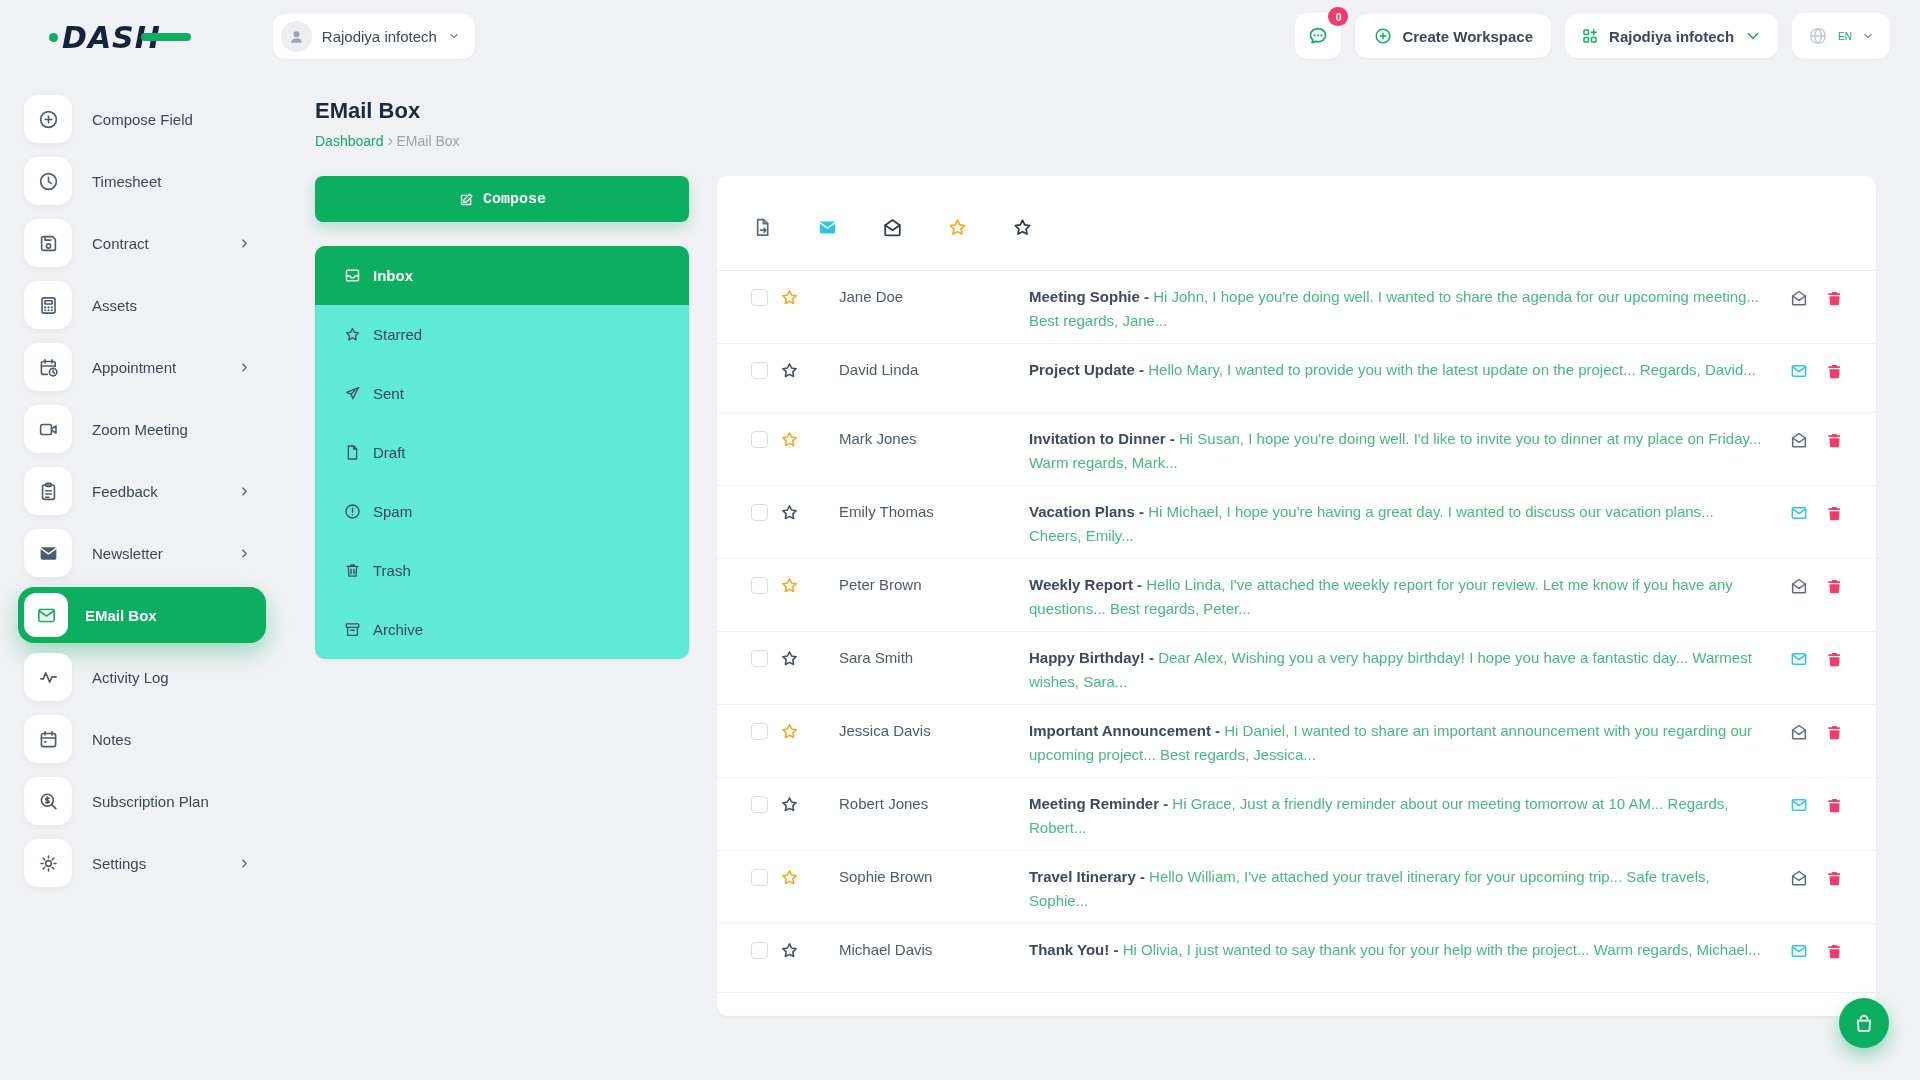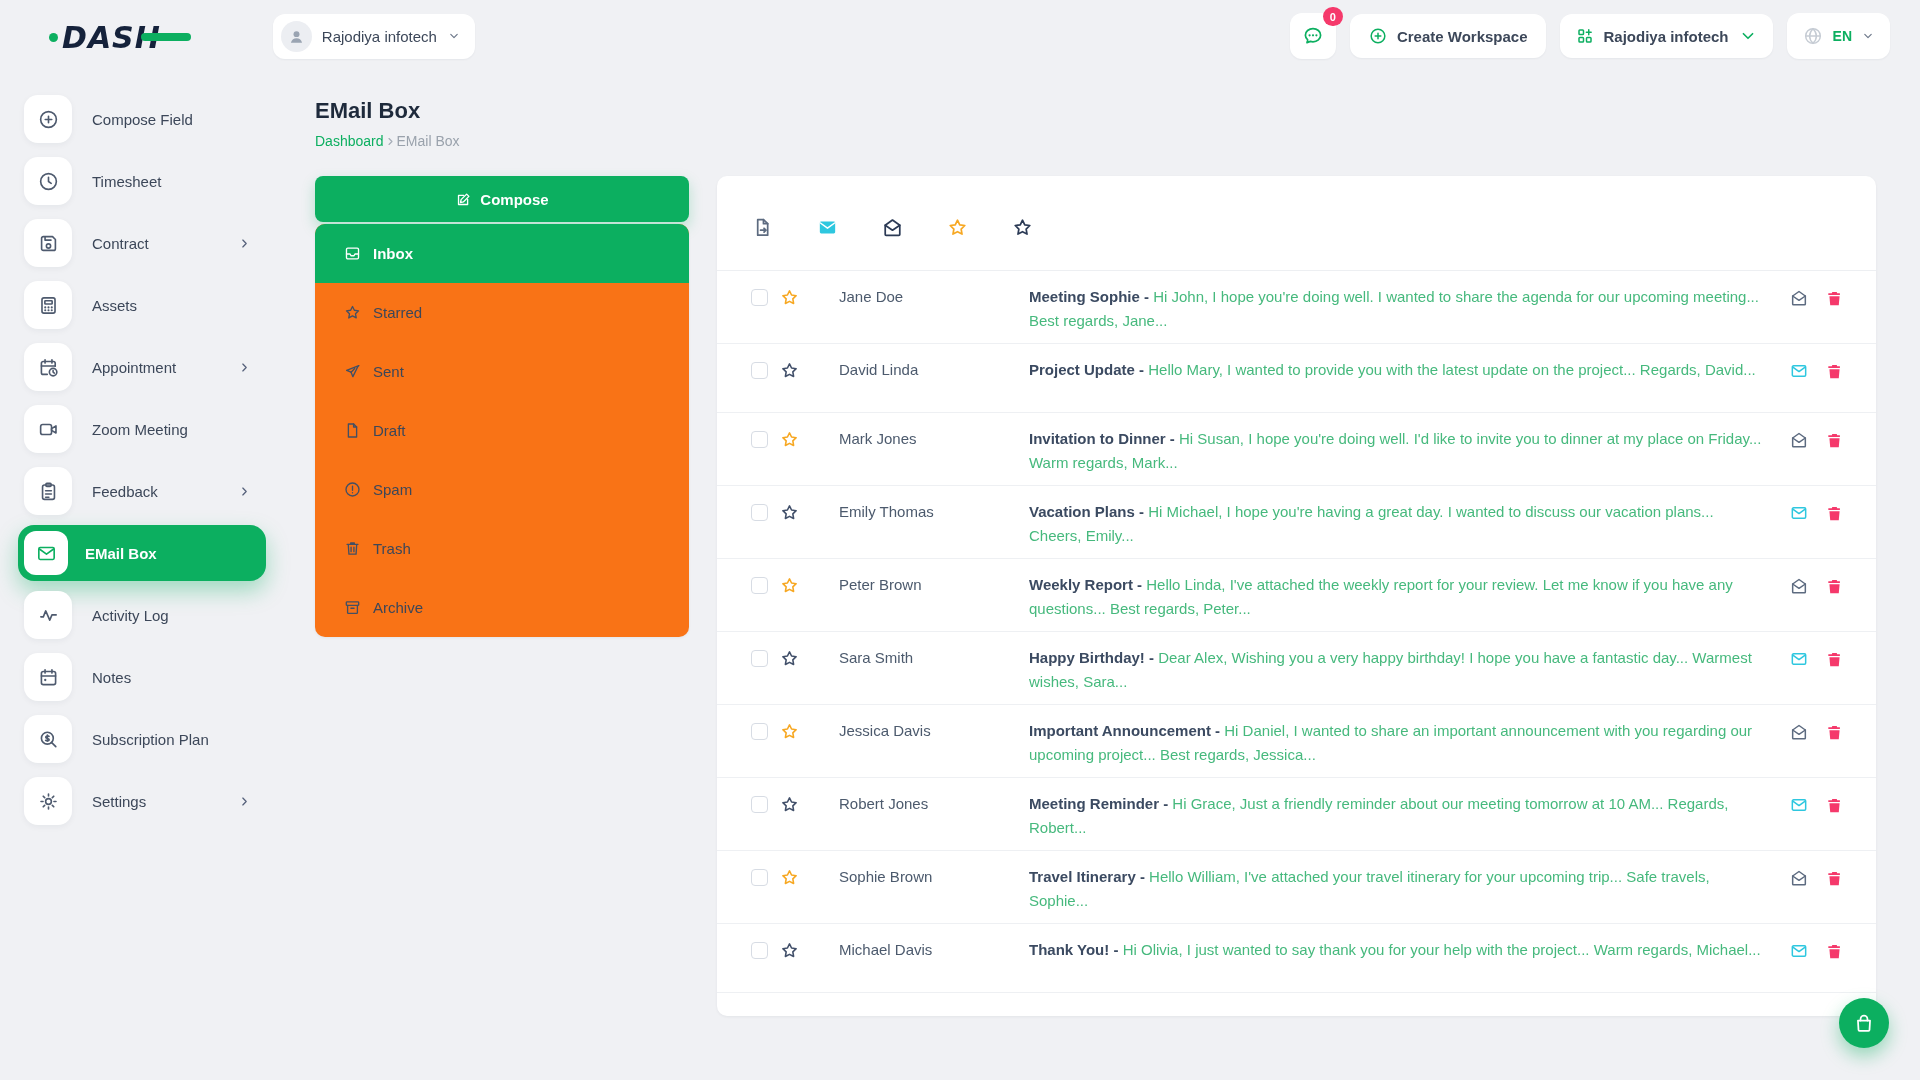--- a/index.html
+++ b/index.html
@@ -26,21 +26,21 @@
   .hright{margin-left:auto;display:flex;align-items:center;gap:14px}
   .msg-btn{width:46px;height:46px;border-radius:12px;position:relative;display:flex;align-items:center;justify-content:center;color:var(--accent)}
   .msg-btn .ic{width:24px;height:24px}
   .badge{position:absolute;top:-6px;right:-7px;min-width:20px;height:19px;border-radius:10px;background:var(--danger);color:#fff;font-size:11px;font-weight:700;display:flex;align-items:center;justify-content:center;padding:0 6px}
   .cw-btn{padding:12px 18px;gap:9px;font-size:15px;font-weight:600}
   .cw-btn .ic{width:20px;height:20px;color:var(--accent)}
   .co-btn{padding:12px 15px;gap:9px;font-size:15px;font-weight:600}
   .co-btn .ic{width:20px;height:20px;color:var(--accent)}
   .lang-btn{padding:12px 15px;gap:9px}
   .lang-globe{width:22px;height:22px;color:#c6ccd4}
-  .lang-code{font-size:14px;font-weight:700;color:var(--accent)}
+  .lang-code{font-size:10px;font-weight:400;color:var(--accent)}
 
   
   .layout{display:flex}
   .sidebar{width:300px;padding:16px 0 0 18px;flex-shrink:0}
   .nav-item{display:flex;align-items:center;gap:20px;height:62px;padding-left:6px;padding-right:14px;width:248px;border-radius:16px}
   .nav-ic{width:48px;height:48px;background:#fff;border-radius:14px;display:flex;align-items:center;justify-content:center;color:#4e5a6e;box-shadow:0 2px 6px rgba(23,31,54,.05);flex-shrink:0}
   .nav-ic svg{width:23px;height:23px}
   .nav-label{font-size:15px;font-weight:500;color:#3c4759;flex:1;white-space:nowrap}
   .chev{width:15px;height:15px;color:#55607a}
   .nav-item.active{background:var(--accent);height:56px;margin:3px 0;box-shadow:0 10px 22px rgba(12,175,96,.35);gap:17px}
@@ -49,23 +49,23 @@
 
   .main{flex:1;padding:26px 44px 0 15px}
   .page-title{font-size:22px;font-weight:700;color:#1e2a3b}
   .breadcrumb{margin-top:9px;display:flex;align-items:center;font-size:14px}
   .bc-link{color:var(--accent)}
   .bc-sep{width:13px;height:13px;color:#a7aeb8}
   .bc-cur{color:#9aa2ac}
 
   .content{display:flex;gap:28px;margin-top:27px}
   .folders-col{width:374px;flex-shrink:0}
-  .compose-btn{height:46px;background:var(--accent);border:none;border-radius:8px;color:#fff;display:flex;align-items:center;justify-content:center;gap:8px;font-size:15px;font-weight:700;width:100%;font-family:Liberation Sans, sans-serif;box-shadow:0 6px 14px rgba(12,175,96,.25)}
+  .compose-btn{height:46px;background:var(--accent);border:none;border-radius:8px;color:#fff;display:flex;align-items:center;justify-content:center;gap:8px;font-size:15px;font-weight:700;width:100%;font-family:Liberation Mono, monospace;box-shadow:0 6px 14px rgba(12,175,96,.25)}
   .compose-btn .ic{width:17px;height:17px}
-  .folder-card{margin-top:2px;background:#f97316;border-radius:10px;overflow:hidden;box-shadow:0 1px 3px rgba(23,31,54,.06)}
+  .folder-card{margin-top:24px;background:#5eead4;border-radius:10px;overflow:hidden;box-shadow:0 1px 3px rgba(23,31,54,.06)}
   .folder{height:59px;display:flex;align-items:center;gap:11px;padding-left:28px;font-size:15px;font-weight:500;color:#3c4759}
   .folder .fic{width:19px;height:19px;color:#434f63;flex-shrink:0}
   .folder.active{background:var(--accent);color:#fff;font-weight:700}
   .folder.active .fic{color:#fff}
 
   .mail-card{flex:1;background:#fff;border-radius:10px;height:840px;box-shadow:0 1px 3px rgba(23,31,54,.06)}
   .mail-toolbar{display:flex;gap:42px;padding:40px 0 31px 34px;border-bottom:1px solid #edeff2}
   .tool{width:23px;height:23px}
   .c-slate{color:#5d6b80}.c-cyan{color:var(--unread)}.c-navy{color:#2b3a55}.c-orange{color:var(--star)}
 
@@ -237,20 +237,34 @@
       </div>
       <div class="nav-item" data-interactable="true">
         <span class="nav-ic ic" data-interactable="false">
           <svg viewBox="0 0 24 24" fill="none" stroke="currentColor" stroke-width="1.7" stroke-linecap="round" stroke-linejoin="round">
             <rect x="5.8" y="5.2" width="12.4" height="15" rx="2"></rect>
             <rect x="9.3" y="3.4" width="5.4" height="3.4" rx="1"></rect>
             <path d="M9 11.2h6M9 14.6h6M9 18h3.4"></path>
           </svg>
         </span>
         <span class="nav-label" data-interactable="false">Feedback</span>
+        <span class="ic chev" data-interactable="false">
+          <svg viewBox="0 0 24 24" fill="none" stroke="currentColor" stroke-width="2" stroke-linecap="round" stroke-linejoin="round">
+            <path d="M9.3 6.5l5.4 5.5-5.4 5.5"></path>
+          </svg>
+        </span>
+      </div>
+      <div class="nav-item" data-interactable="true">
+        <span class="nav-ic ic" data-interactable="false">
+          <svg viewBox="0 0 24 24" fill="none" stroke="currentColor" stroke-width="1.7" stroke-linecap="round" stroke-linejoin="round">
+            <rect x="3.8" y="5.6" width="16.4" height="12.8" rx="1.6" fill="currentColor" stroke="none"></rect>
+            <path d="M4.6 7.2l7.4 5.3 7.4-5.3" stroke="#f4f6f8" stroke-width="1.6"></path>
+          </svg>
+        </span>
+        <span class="nav-label" data-interactable="false">Newsletter</span>
         <span class="ic chev" data-interactable="false">
           <svg viewBox="0 0 24 24" fill="none" stroke="currentColor" stroke-width="2" stroke-linecap="round" stroke-linejoin="round">
             <path d="M9.3 6.5l5.4 5.5-5.4 5.5"></path>
           </svg>
         </span>
       </div>
       <div class="nav-item active" data-interactable="true">
         <span class="nav-ic ic" data-interactable="false">
           <svg viewBox="0 0 24 24" fill="none" stroke="currentColor" stroke-width="1.7" stroke-linecap="round" stroke-linejoin="round">
             <rect x="4" y="5.8" width="16" height="12.4" rx="1.4"></rect>

